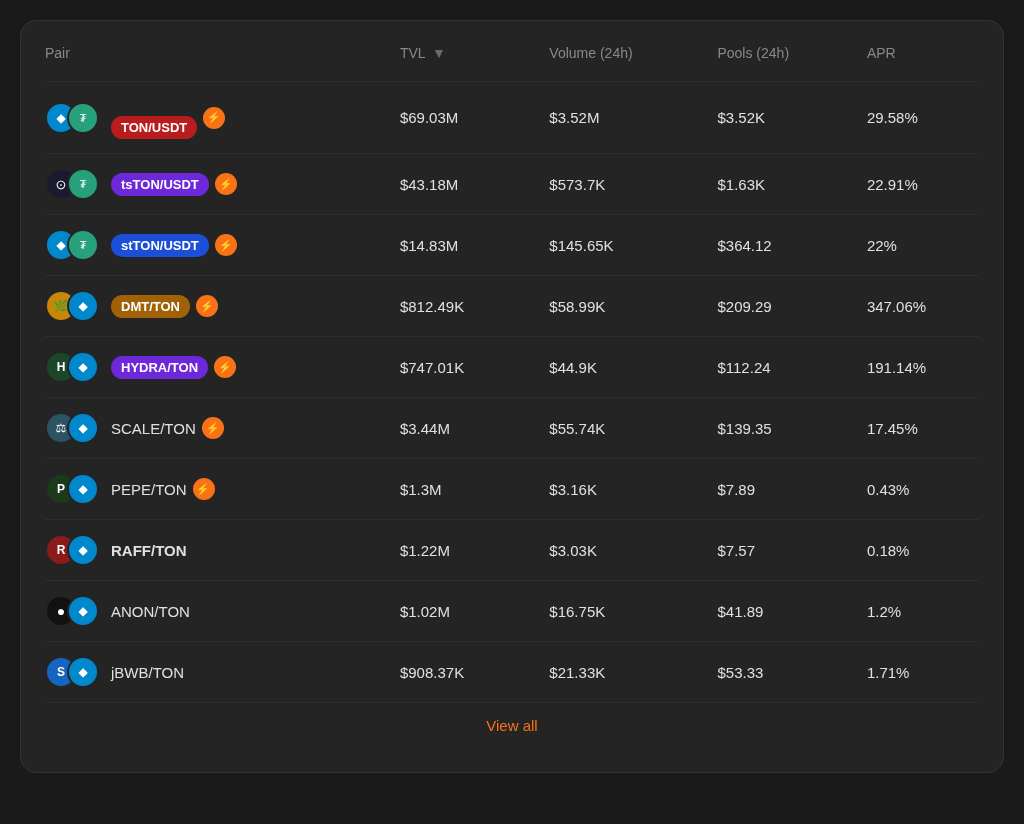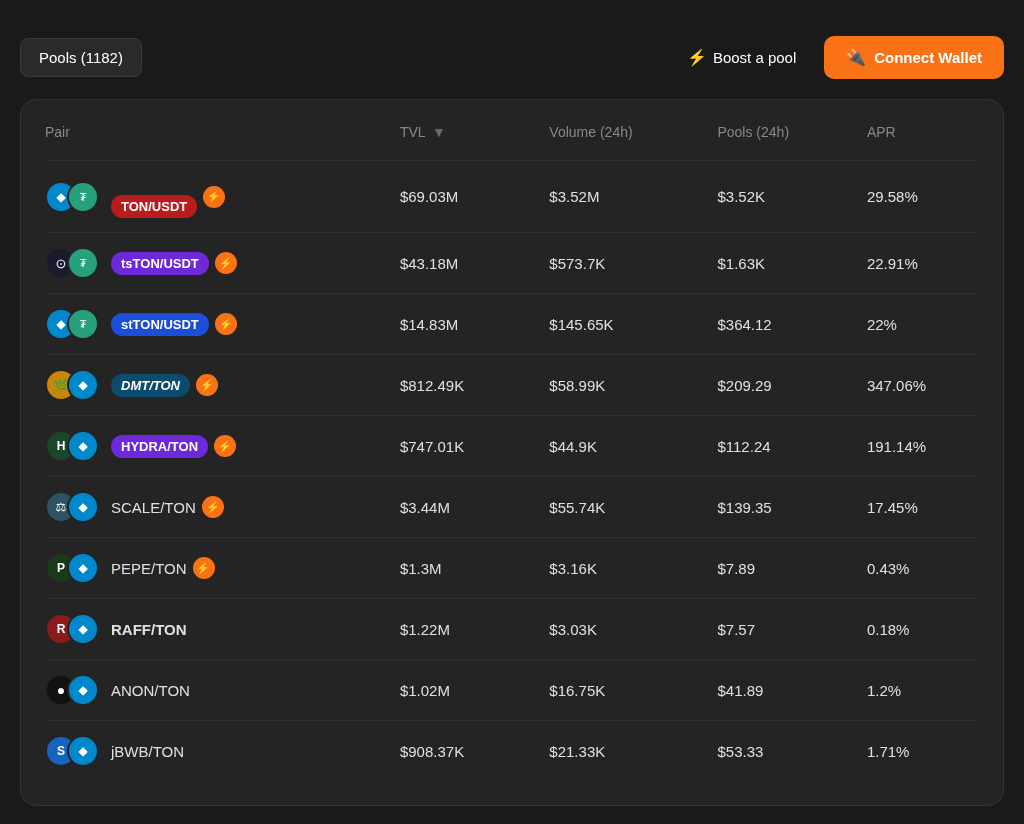--- a/index.html
+++ b/index.html
@@ -190,33 +190,20 @@
       display: inline-block;
       margin-left: 3px;
       opacity: 0.7;
     }
   </style>
 </head>
 <body>
 
 <div class="page-container">
 
-  <div class="header">
-    <div class="pools-badge">Pools (1182)</div>
-    <div class="header-right">
-      <button class="boost-btn">
-        <span class="boost-icon">⚡</span>
-        <span>Boost a pool</span>
-      </button>
-      <button class="connect-wallet-btn">
-        <span class="wallet-icon">🔌</span>
-        <span>Connect Wallet</span>
-      </button>
-    </div>
-  </div>
 
   <div class="main-card">
     <table class="pool-table">
       <thead>
         <tr>
           <th class="col-pair">Pair</th>
           <th class="col-tvl" style="cursor:pointer;">
             <span>TVL</span>
             <span class="sort-arrow">▼</span>
           </th>
@@ -297,21 +284,21 @@
     <div class="pair-cell">
       <div class="token-icons">
         <div class="token-icon" style="background:#c8860a; font-size:12px; font-weight:normal; color:#fff;">
           🌿
         </div>
         <div class="token-icon" style="background:#0088cc; font-size:12px; font-weight:normal; color:#fff;">
           ◆
         </div>
       </div>
                 <div class="pair-label">
-      <span class="pair-badge" style="background:#0c4a6e;font-style:italic;">DMT/TON</span>
+      <span class="pair-badge" style="background:#a16207;">DMT/TON</span>
                   <div class="boost-badge">⚡</div>
                 </div>
               </div>
             </td>
             <td>$812.49K</td>
      <td>$58.99K</td>
      <td>$209.29</td>
      <td>347.06%</td>
           </tr>
           <tr>
@@ -436,16 +423,21 @@
                 <div class="pair-label">
       <span style="font-weight:500;">jBWB/TON</span>
                 </div>
               </div>
             </td>
             <td>$908.37K</td>
      <td>$21.33K</td>
      <td>$53.33</td>
      <td>1.71%</td>
           </tr>
+          <tr class="view-all-row">
+            <td colspan="5">
+  <a class="view-all-link">View all</a>
+</td>
+          </tr>
         </tbody>
     </table>
   </div>
 </div>
 
 </body></html>

